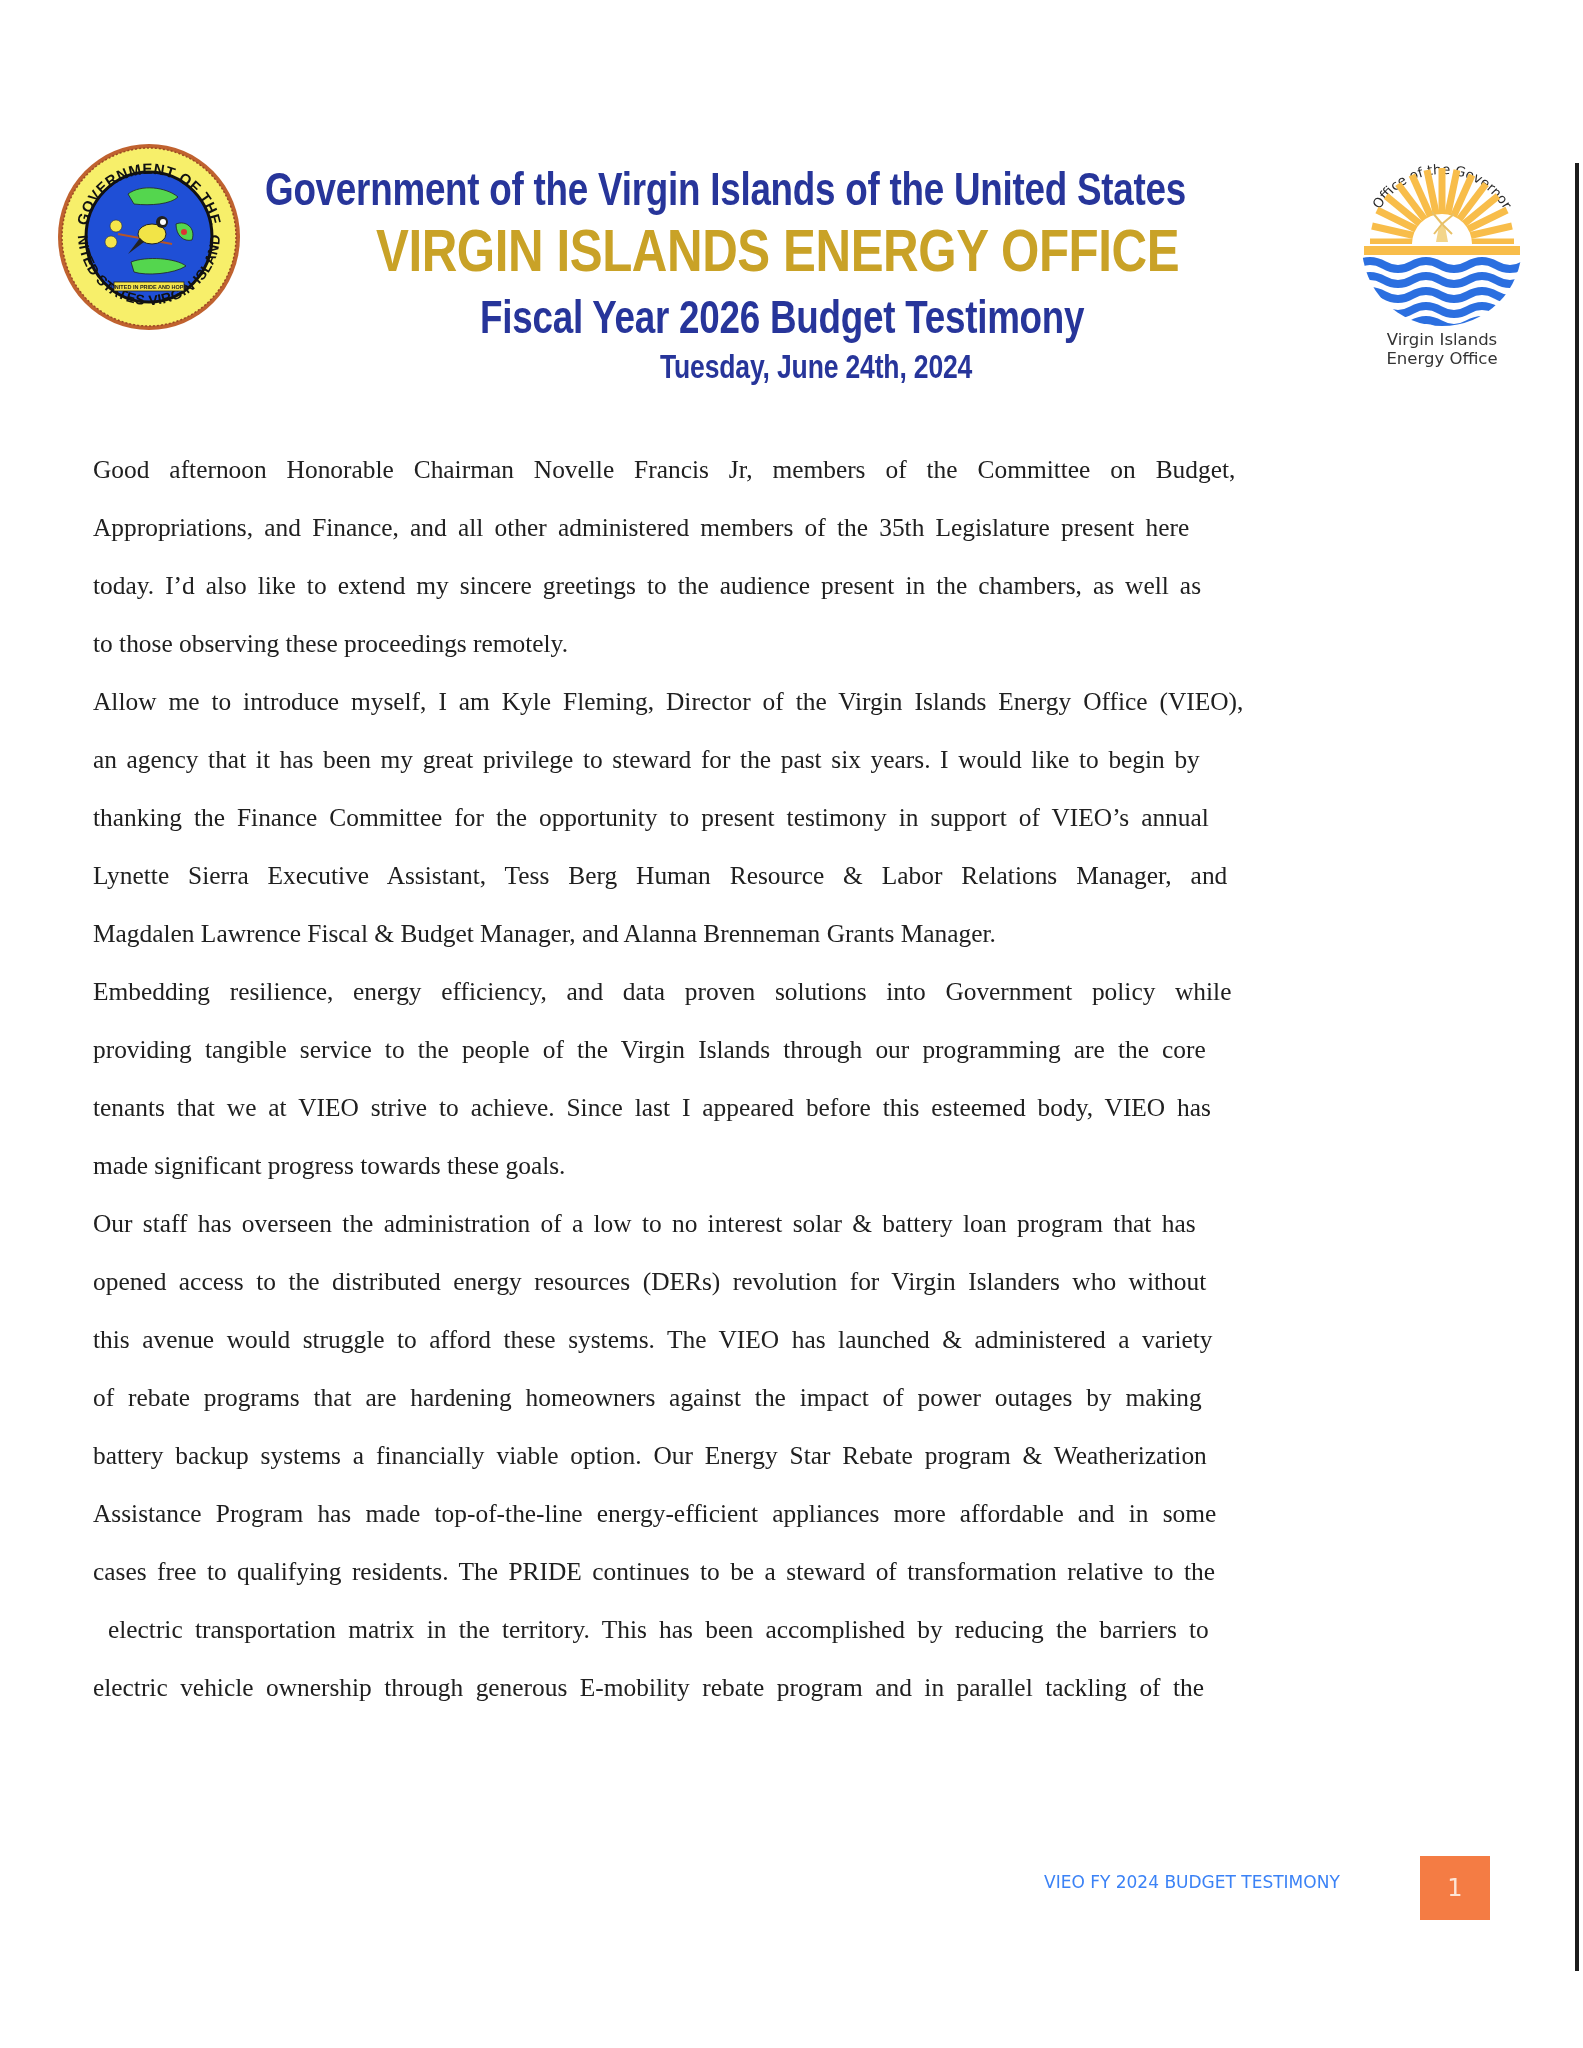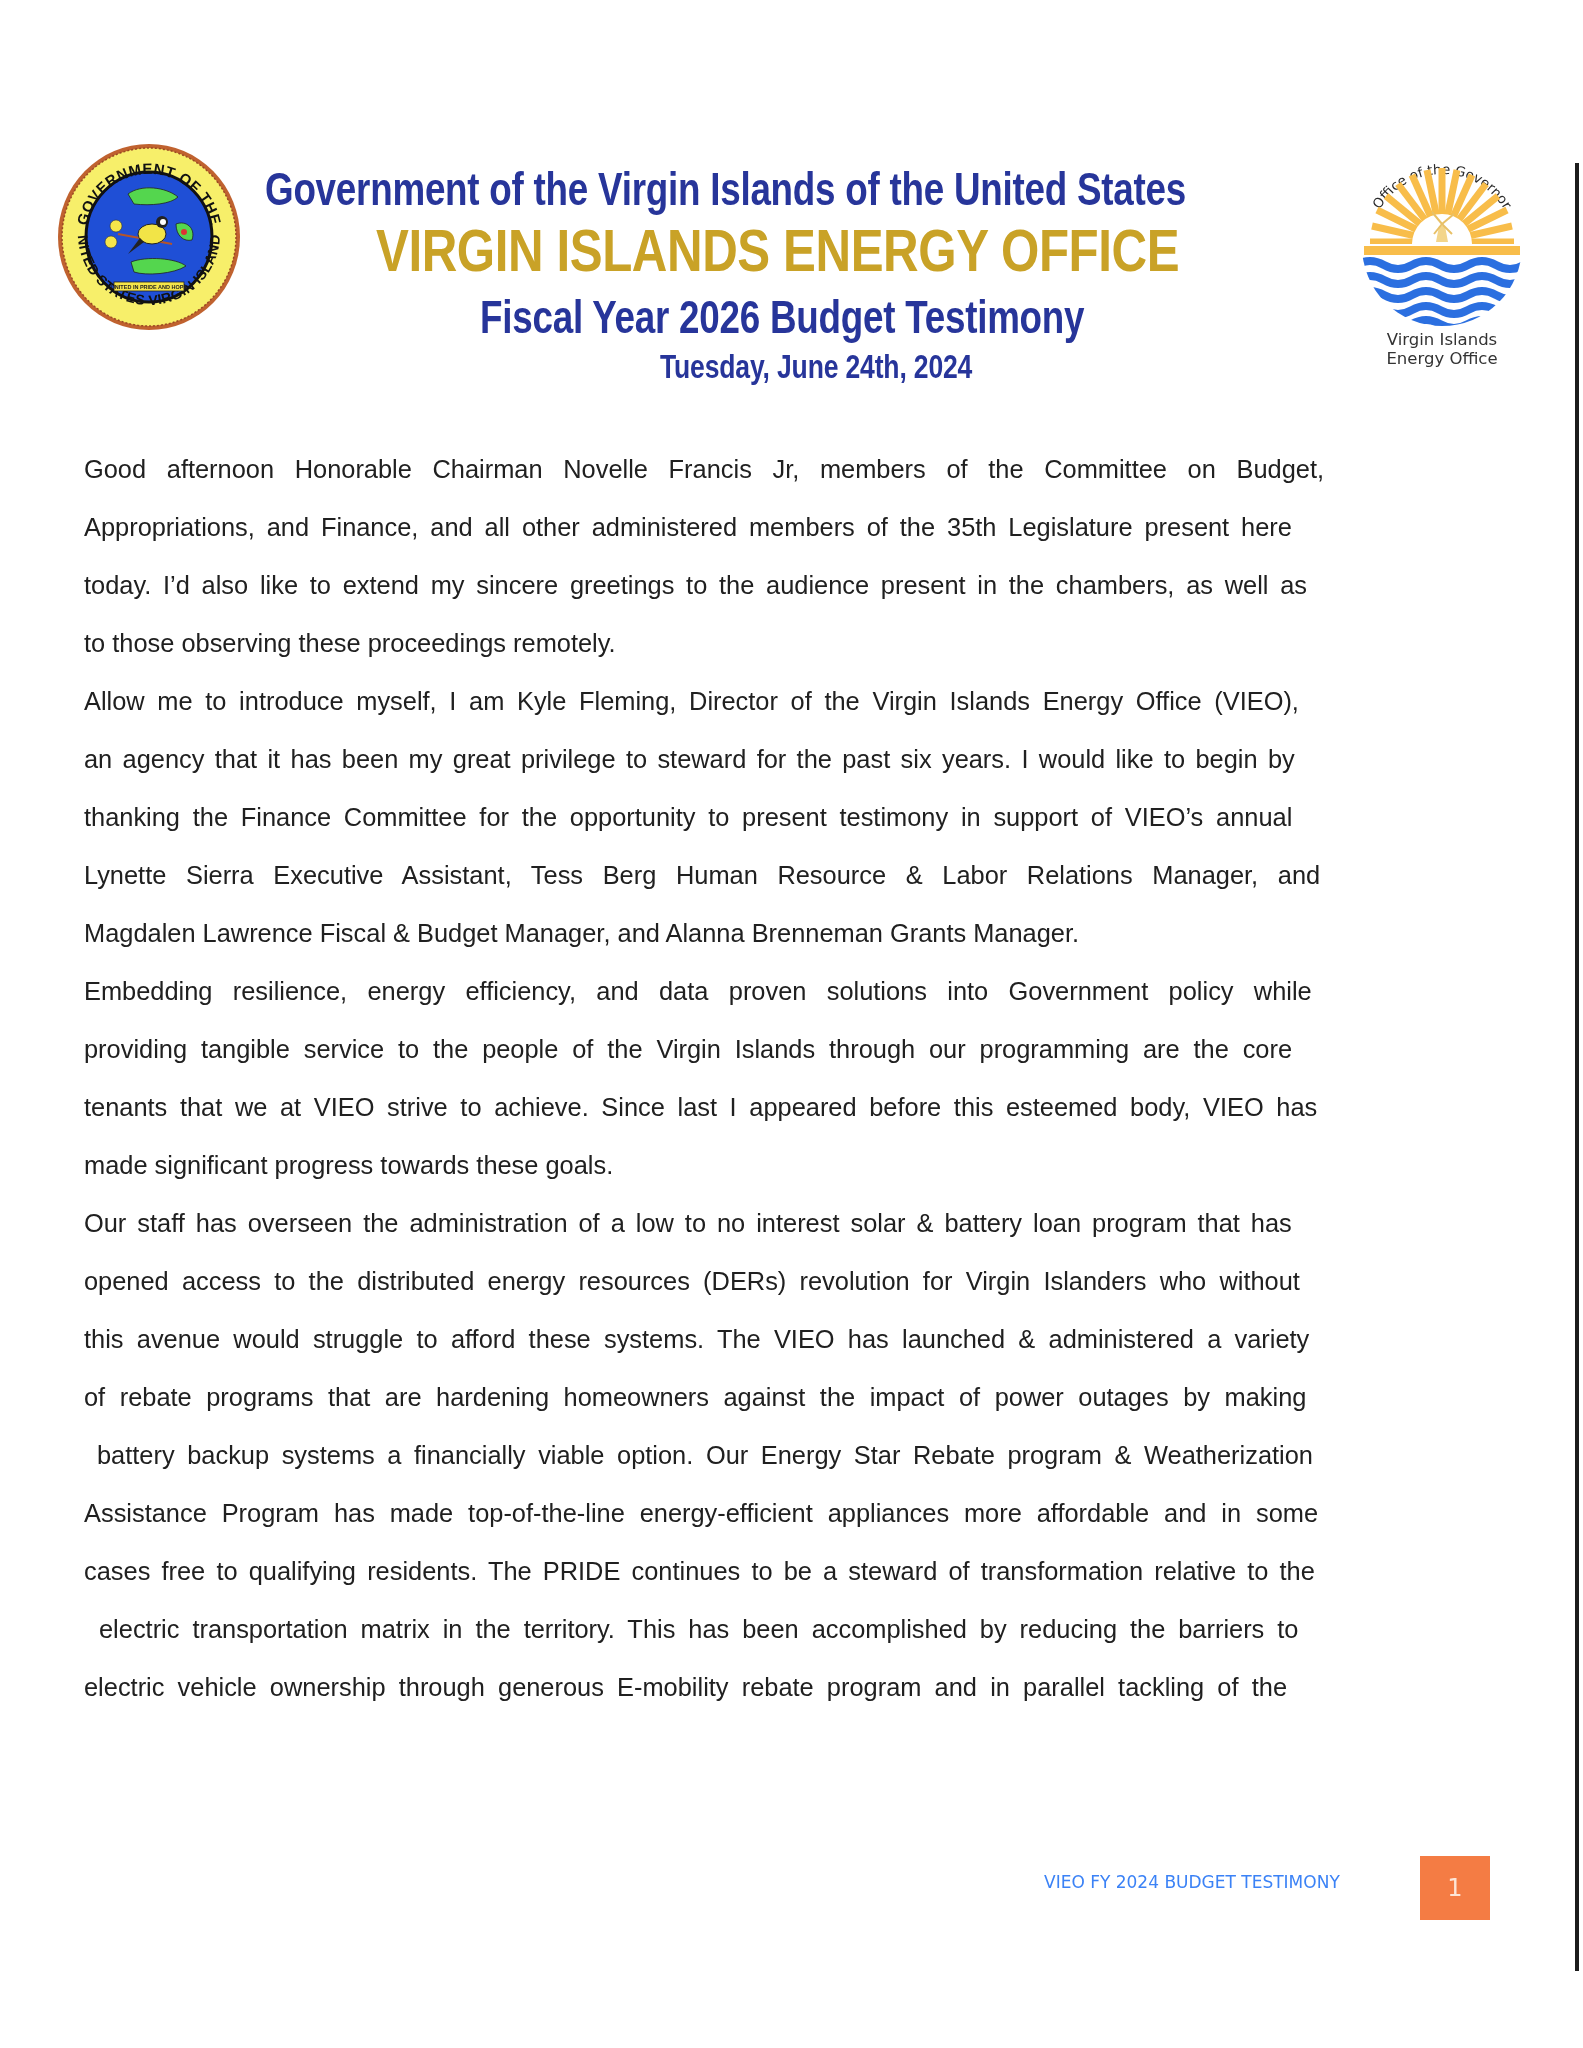--- a/index.html
+++ b/index.html
@@ -17,22 +17,22 @@
   .vieo-logo { position: absolute; left: 1356px; top: 146px; width: 172px; height: 222px; }
 
   .hdr-line { position: absolute; white-space: nowrap; font-family: "Liberation Sans", sans-serif; font-weight: bold; transform-origin: left top; }
   .hdr-gov   { left: 265px; top: 162px; font-size: 46px; color: #27359a; transform: scaleX(0.80); letter-spacing: -0.3px; }
   .hdr-vieo  { left: 376px; top: 217px; font-size: 59px; color: #c9a227; transform: scaleX(0.835); letter-spacing: -0.5px; }
   .hdr-fy    { left: 480px; top: 290px; font-size: 46px; color: #27359a; transform: scaleX(0.80); letter-spacing: -0.3px; }
   .hdr-date  { left: 660px; top: 347px; font-size: 34px; color: #27359a; transform: scaleX(0.78); letter-spacing: -0.2px; }
 
   
   .body-text {
-    position: absolute; left: 84px; top: 440px; width: 1397px;
-    font-family: Liberation Sans, sans-serif;
+    position: absolute; left: 93px; top: 440px; width: 1397px;
+    font-family: Liberation Serif, serif;
     font-size: 25.4px; line-height: 58px; color: #202020;
   }
   .para { margin: 0; text-align: justify; text-align-last: left; }
   .line { display: block; text-align: justify; text-align-last: justify; white-space: nowrap; height: 58px; overflow: visible; }
   .line.last { text-align-last: left; }
   .line-inner { display: inline-block; transform-origin: left center; }
 
   
   .footer-label {
     position: absolute; left: 1044px; top: 1872px; white-space: nowrap;
@@ -160,21 +160,21 @@
       <span class="line"><span class="line-inner" style="word-spacing: 13.2841px;">Embedding resilience, energy efficiency, and data proven solutions into Government policy while</span></span>
       <span class="line"><span class="line-inner" style="word-spacing: 6.79688px;">providing tangible service to the people of the Virgin Islands through our programming are the core</span></span>
       <span class="line"><span class="line-inner" style="word-spacing: 5.56985px;">tenants that we at VIEO strive to achieve. Since last I appeared before this esteemed body, VIEO has</span></span>
       <span class="line last"><span class="line-inner">made significant progress towards these goals.</span></span>
     </div>
     <div class="para">
       <span class="line"><span class="line-inner" style="word-spacing: 3.92969px;">Our staff has overseen the administration of a low to no interest solar &amp; battery loan program that has</span></span>
       <span class="line"><span class="line-inner" style="word-spacing: 6.17548px;">opened access to the distributed energy resources (DERs) revolution for Virgin Islanders who without</span></span>
       <span class="line"><span class="line-inner" style="word-spacing: 6.19375px;">this avenue would struggle to afford these systems. The VIEO has launched &amp; administered a variety</span></span>
       <span class="line"><span class="line-inner" style="word-spacing: 7.46875px;">of rebate programs that are hardening homeowners against the impact of power outages by making</span></span>
-      <span class="line"><span class="line-inner" style="word-spacing: 5.52885px; margin-left: 13px;">battery backup systems a financially viable option. Our Energy Star Rebate program &amp; Weatherization</span></span>
+      <span class="line"><span class="line-inner" style="word-spacing: 5.52885px;">battery backup systems a financially viable option. Our Energy Star Rebate program &amp; Weatherization</span></span>
       <span class="line"><span class="line-inner" style="word-spacing: 7.82812px;">Assistance Program has made top-of-the-line energy-efficient appliances more affordable and in some</span></span>
       <span class="line"><span class="line-inner" style="word-spacing: 4.09375px;">cases free to qualifying residents. The PRIDE continues to be a steward of transformation relative to the</span></span>
       <span class="line"><span class="line-inner" style="word-spacing: 5.90402px; margin-left: 15px;">electric transportation matrix in the territory. This has been accomplished by reducing the barriers to</span></span>
       <span class="line"><span class="line-inner" style="word-spacing: 6.12139px;">electric vehicle ownership through generous E-mobility rebate program and in parallel tackling of the</span></span>
     </div>
   </div>
 
   <div class="footer-label">VIEO FY 2024 BUDGET TESTIMONY</div>
   <div class="page-badge">1</div>
 

